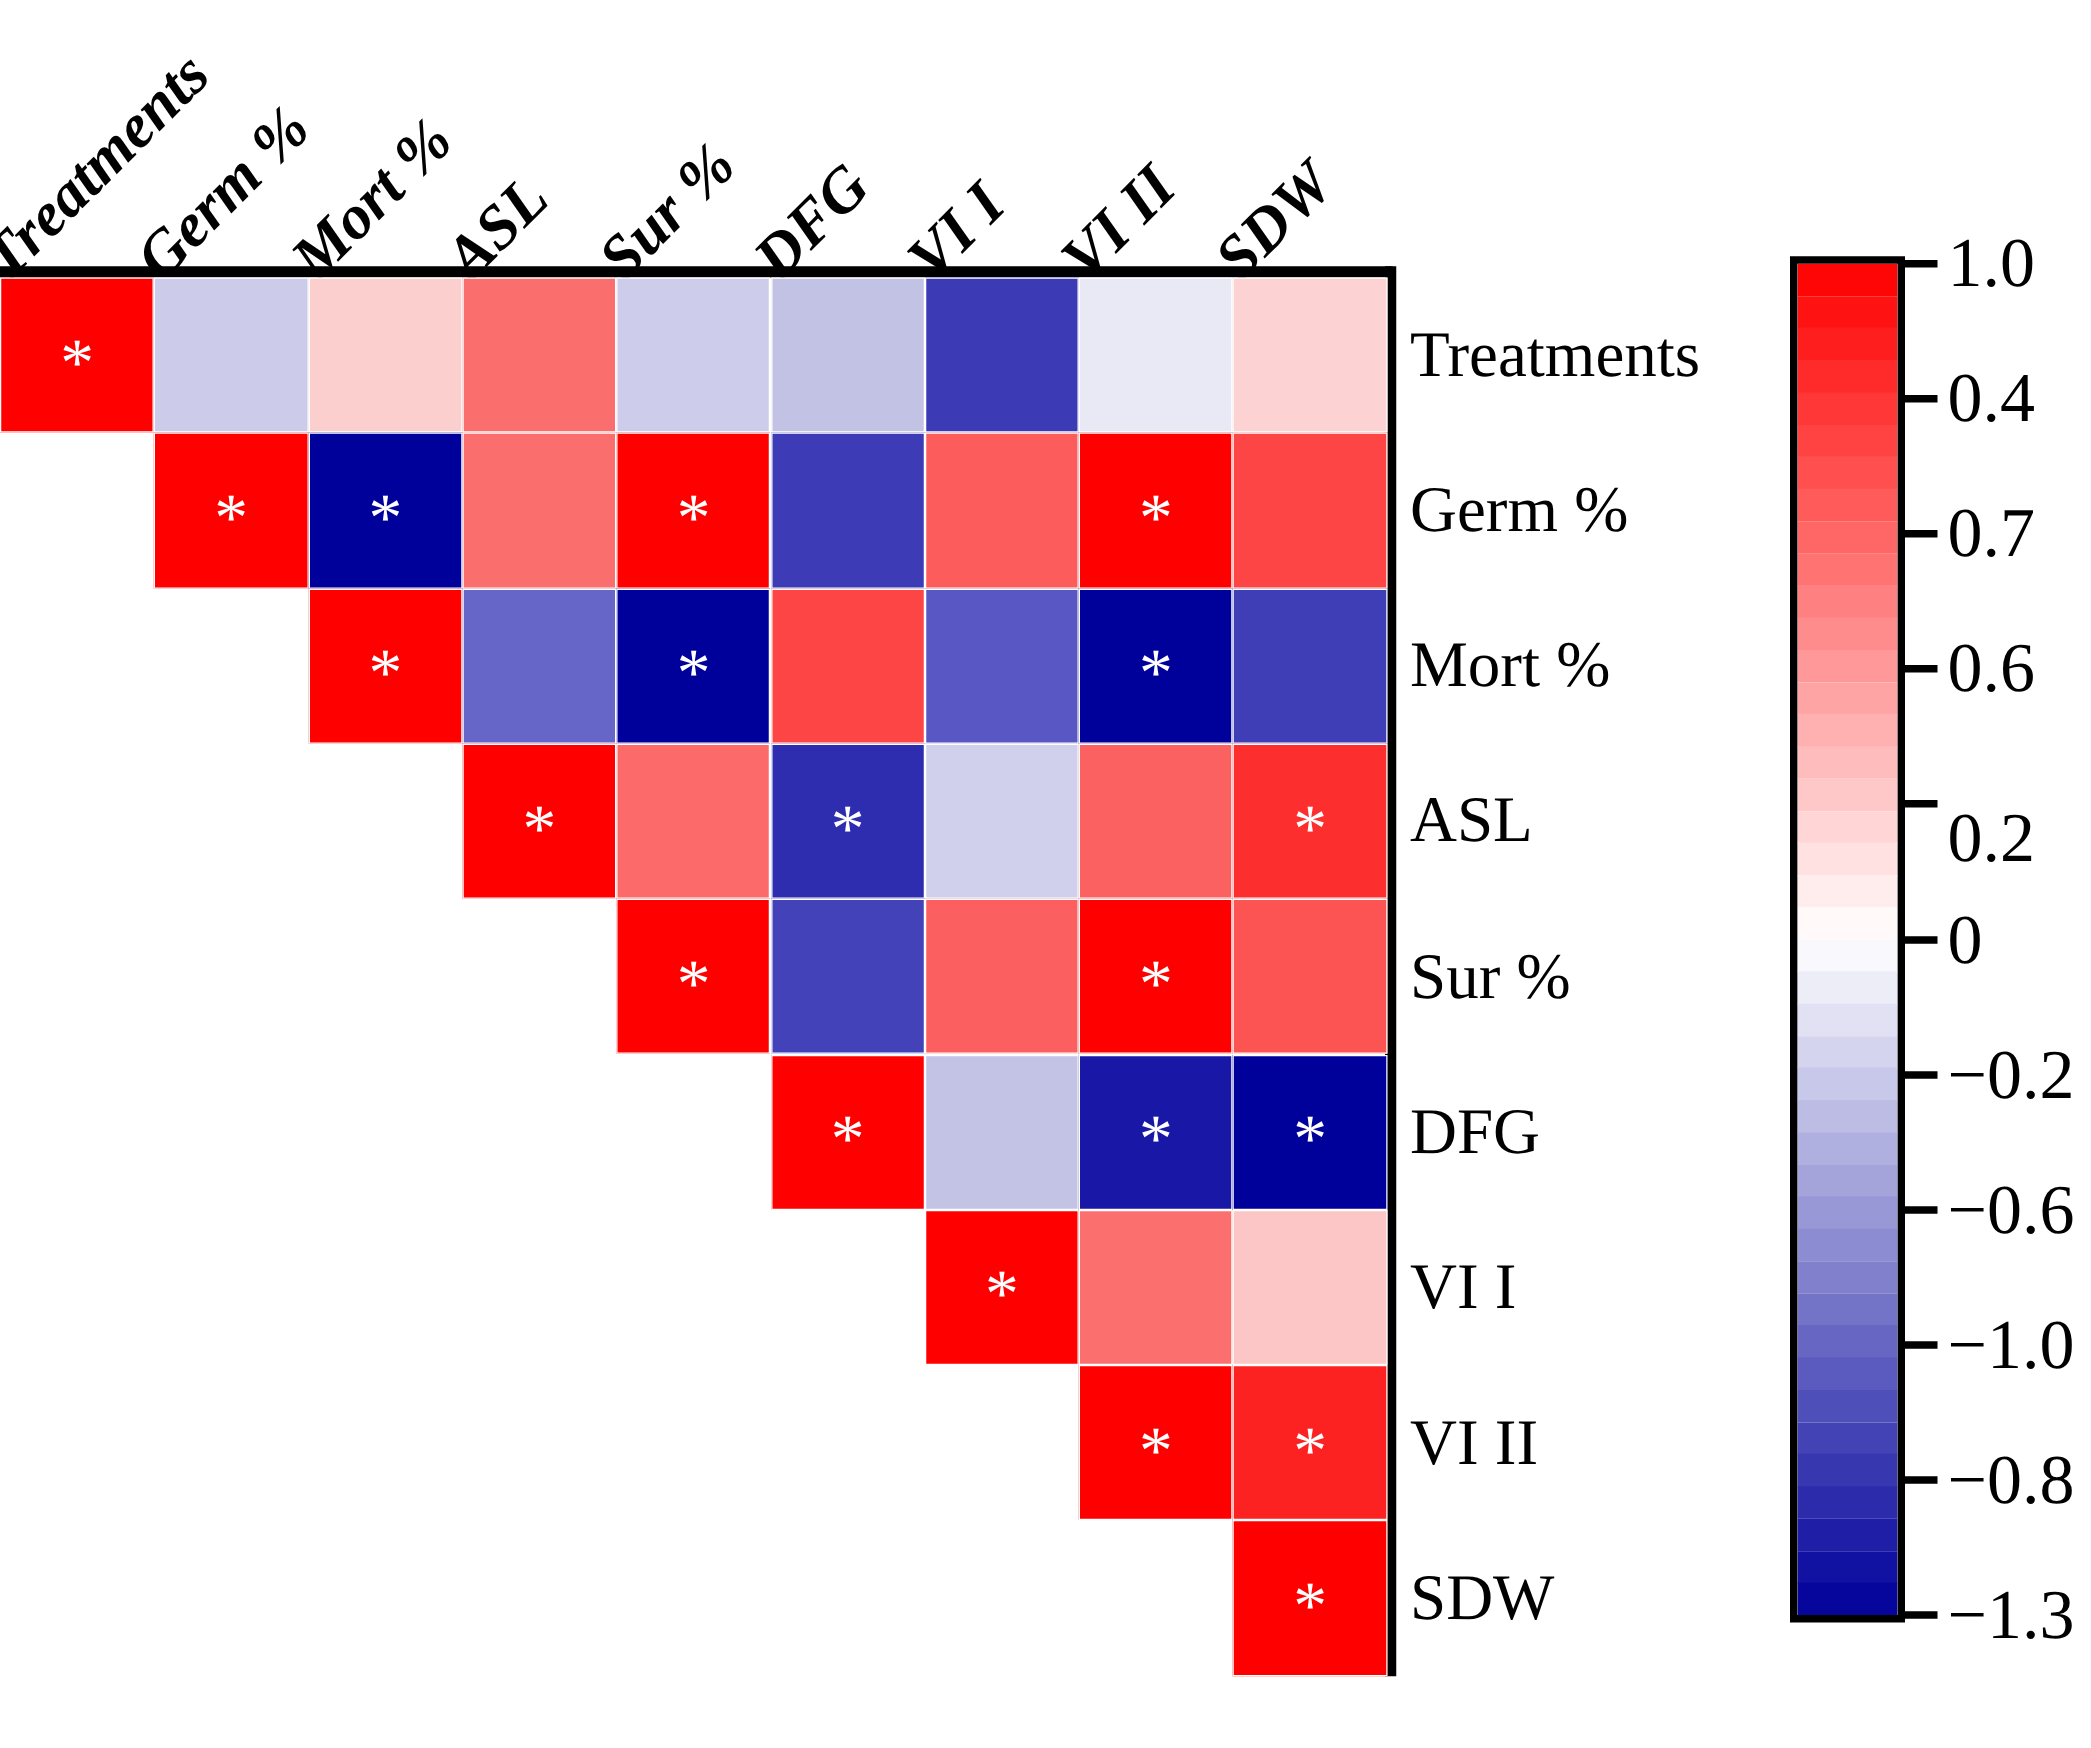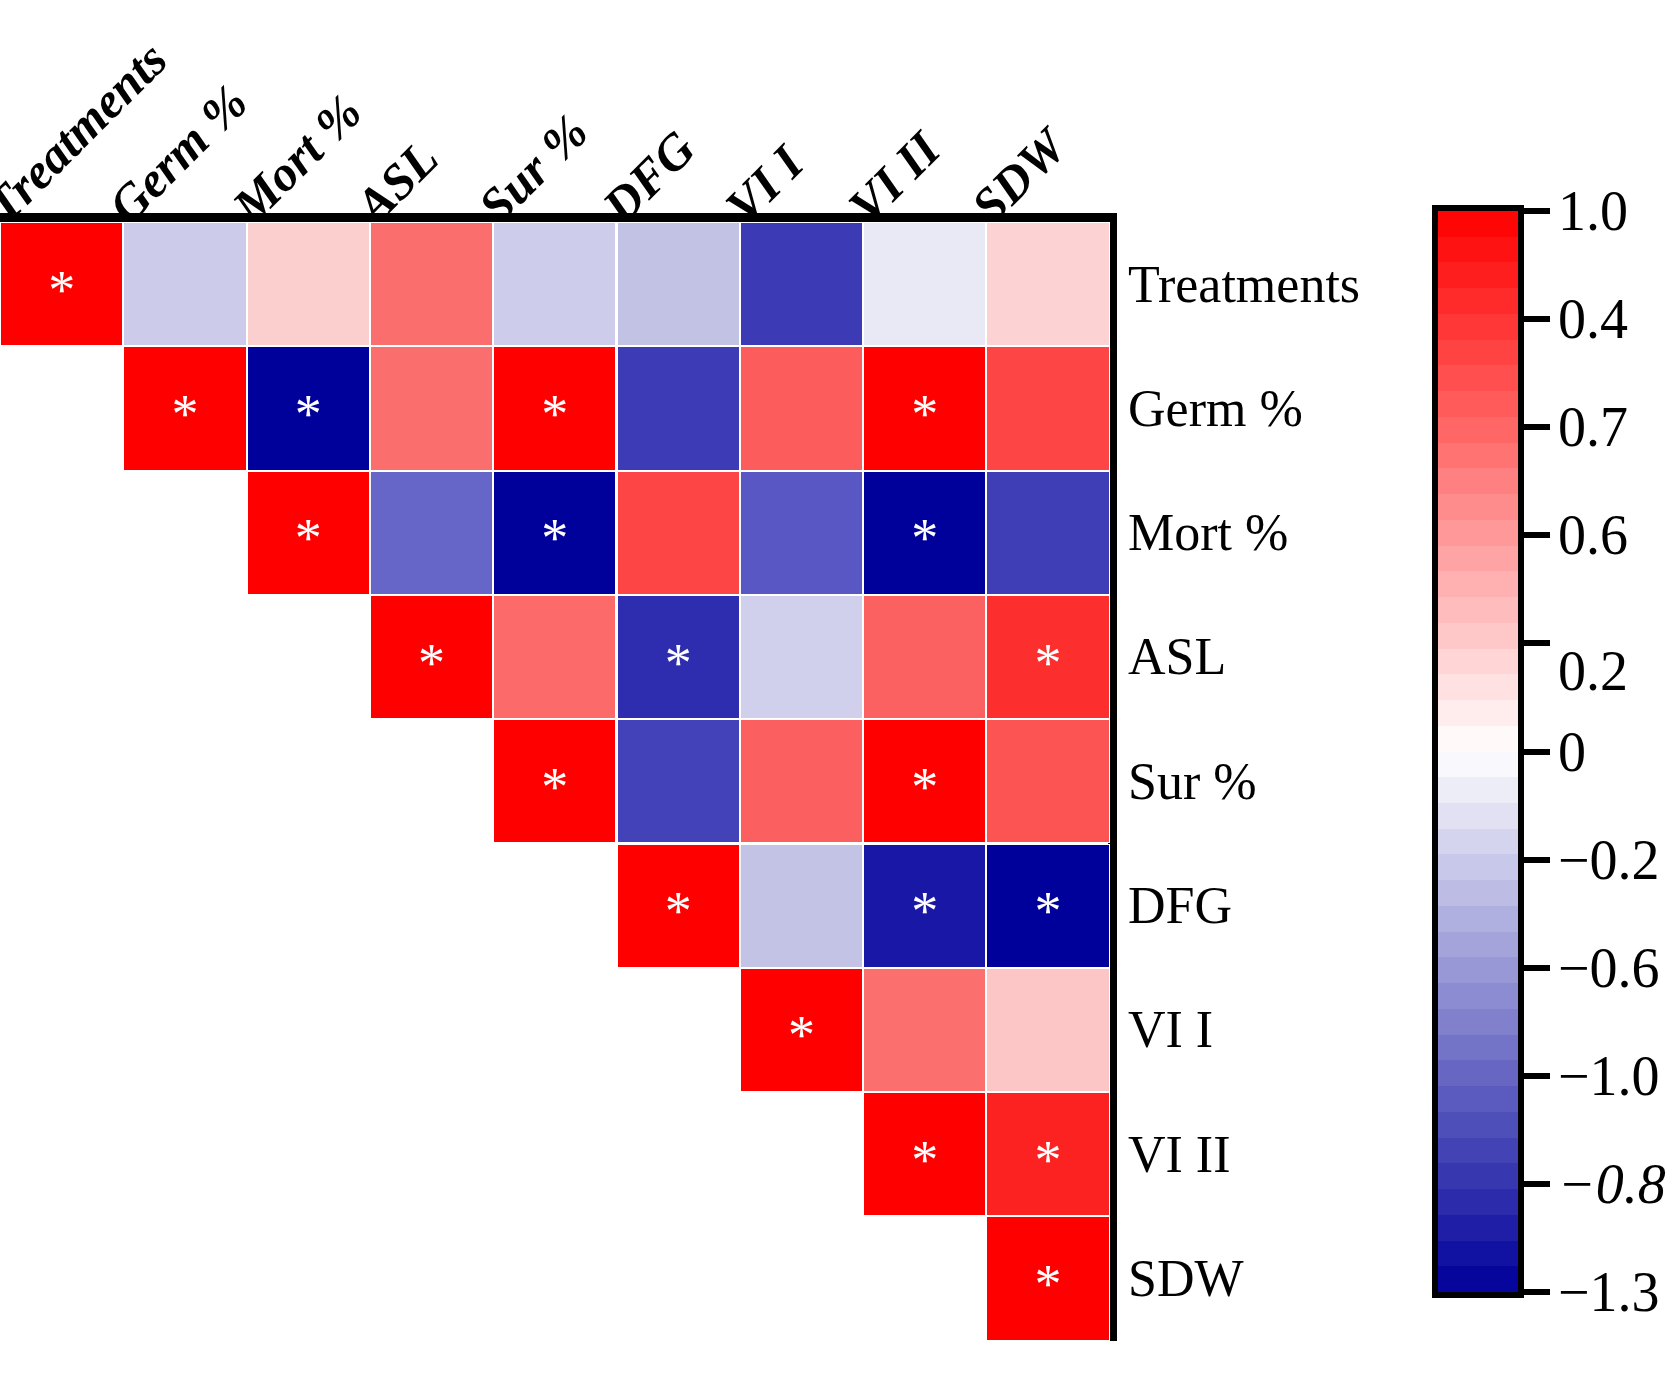--- a/index.html
+++ b/index.html
@@ -328,16 +328,16 @@
     <div class="cb-tick-label" style="top: 438.4px; margin-top: 28px;">0.2</div>
     <div class="cb-tick" style="top: 543.5px;"></div>
     <div class="cb-tick-label" style="top: 546.5px;">0</div>
     <div class="cb-tick" style="top: 651.6px;"></div>
     <div class="cb-tick-label" style="top: 654.6px;">−0.2</div>
     <div class="cb-tick" style="top: 759.7px;"></div>
     <div class="cb-tick-label" style="top: 762.7px;">−0.6</div>
     <div class="cb-tick" style="top: 867.8px;"></div>
     <div class="cb-tick-label" style="top: 870.8px;">−1.0</div>
     <div class="cb-tick" style="top: 975.9px;"></div>
-    <div class="cb-tick-label" style="top: 978.9px; font-style: italic;">−0.8</div>
+    <div class="cb-tick-label" style="top: 978.9px;">−0.8</div>
     <div class="cb-tick" style="top: 1084px;"></div>
     <div class="cb-tick-label" style="top: 1087px;">−1.3</div>
   </div>
 
 </body></html>

